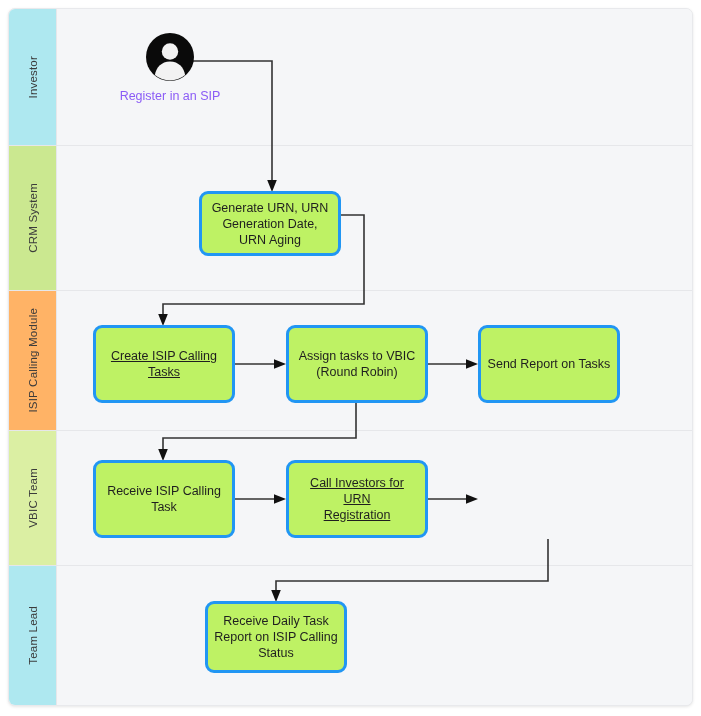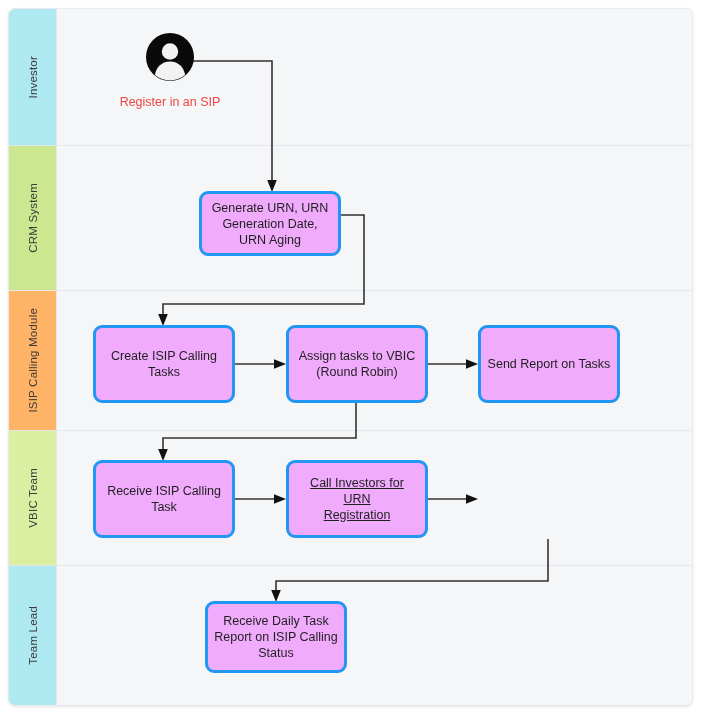--- a/index.html
+++ b/index.html
@@ -62,21 +62,21 @@
     right: 0;
     top: 0;
     bottom: 0;
     background: #f5f6f8;
     border-left: 1px solid #e6e7ea;
   }
 
   
   .node {
     position: absolute;
-    background: #f0abfc;
+    background: #bef264;
     border: 3px solid #2196f3;
     border-radius: 9px;
     box-sizing: border-box;
     display: flex;
     align-items: center;
     justify-content: center;
     text-align: center;
     font-size: 12.5px;
     line-height: 16px;
     color: #1f1f1f;
@@ -92,23 +92,23 @@
     text-align: center;
   }
   .avatar {
     width: 48px;
     height: 48px;
     margin: 0 auto;
     display: block;
   }
   .actor-label {
     font-size: 12.5px;
-    color: #ef4444;
+    color: #8b5cf6;
     white-space: nowrap;
-    margin-top: 14px;
+    margin-top: 8px;
   }
 
   
   #edges {
     position: absolute;
     left: 0;
     top: 0;
     width: 685px;
     height: 698px;
     z-index: 3;
@@ -196,21 +196,21 @@
     </svg>
     <div class="actor-label">Register in an SIP</div>
   </div>
 
   <div class="node" style="left:190px;top:182px;width:142px;height:65px;">
     <span>Generate URN, URN
 Generation Date,
 URN Aging</span>
   </div>
 
-  <div class="node" style="left:84px;top:316px;width:142px;height:78px;">
+  <div class="node" style="left:84px;top:316px;width:142px;height:78px;text-decoration:underline;">
     <span>Create ISIP Calling
 Tasks</span>
   </div>
 
   <div class="node" style="left:277px;top:316px;width:142px;height:78px;">
     <span>Assign tasks to VBIC
 (Round Robin)</span>
   </div>
 
   <div class="node" style="left:469px;top:316px;width:142px;height:78px;">

